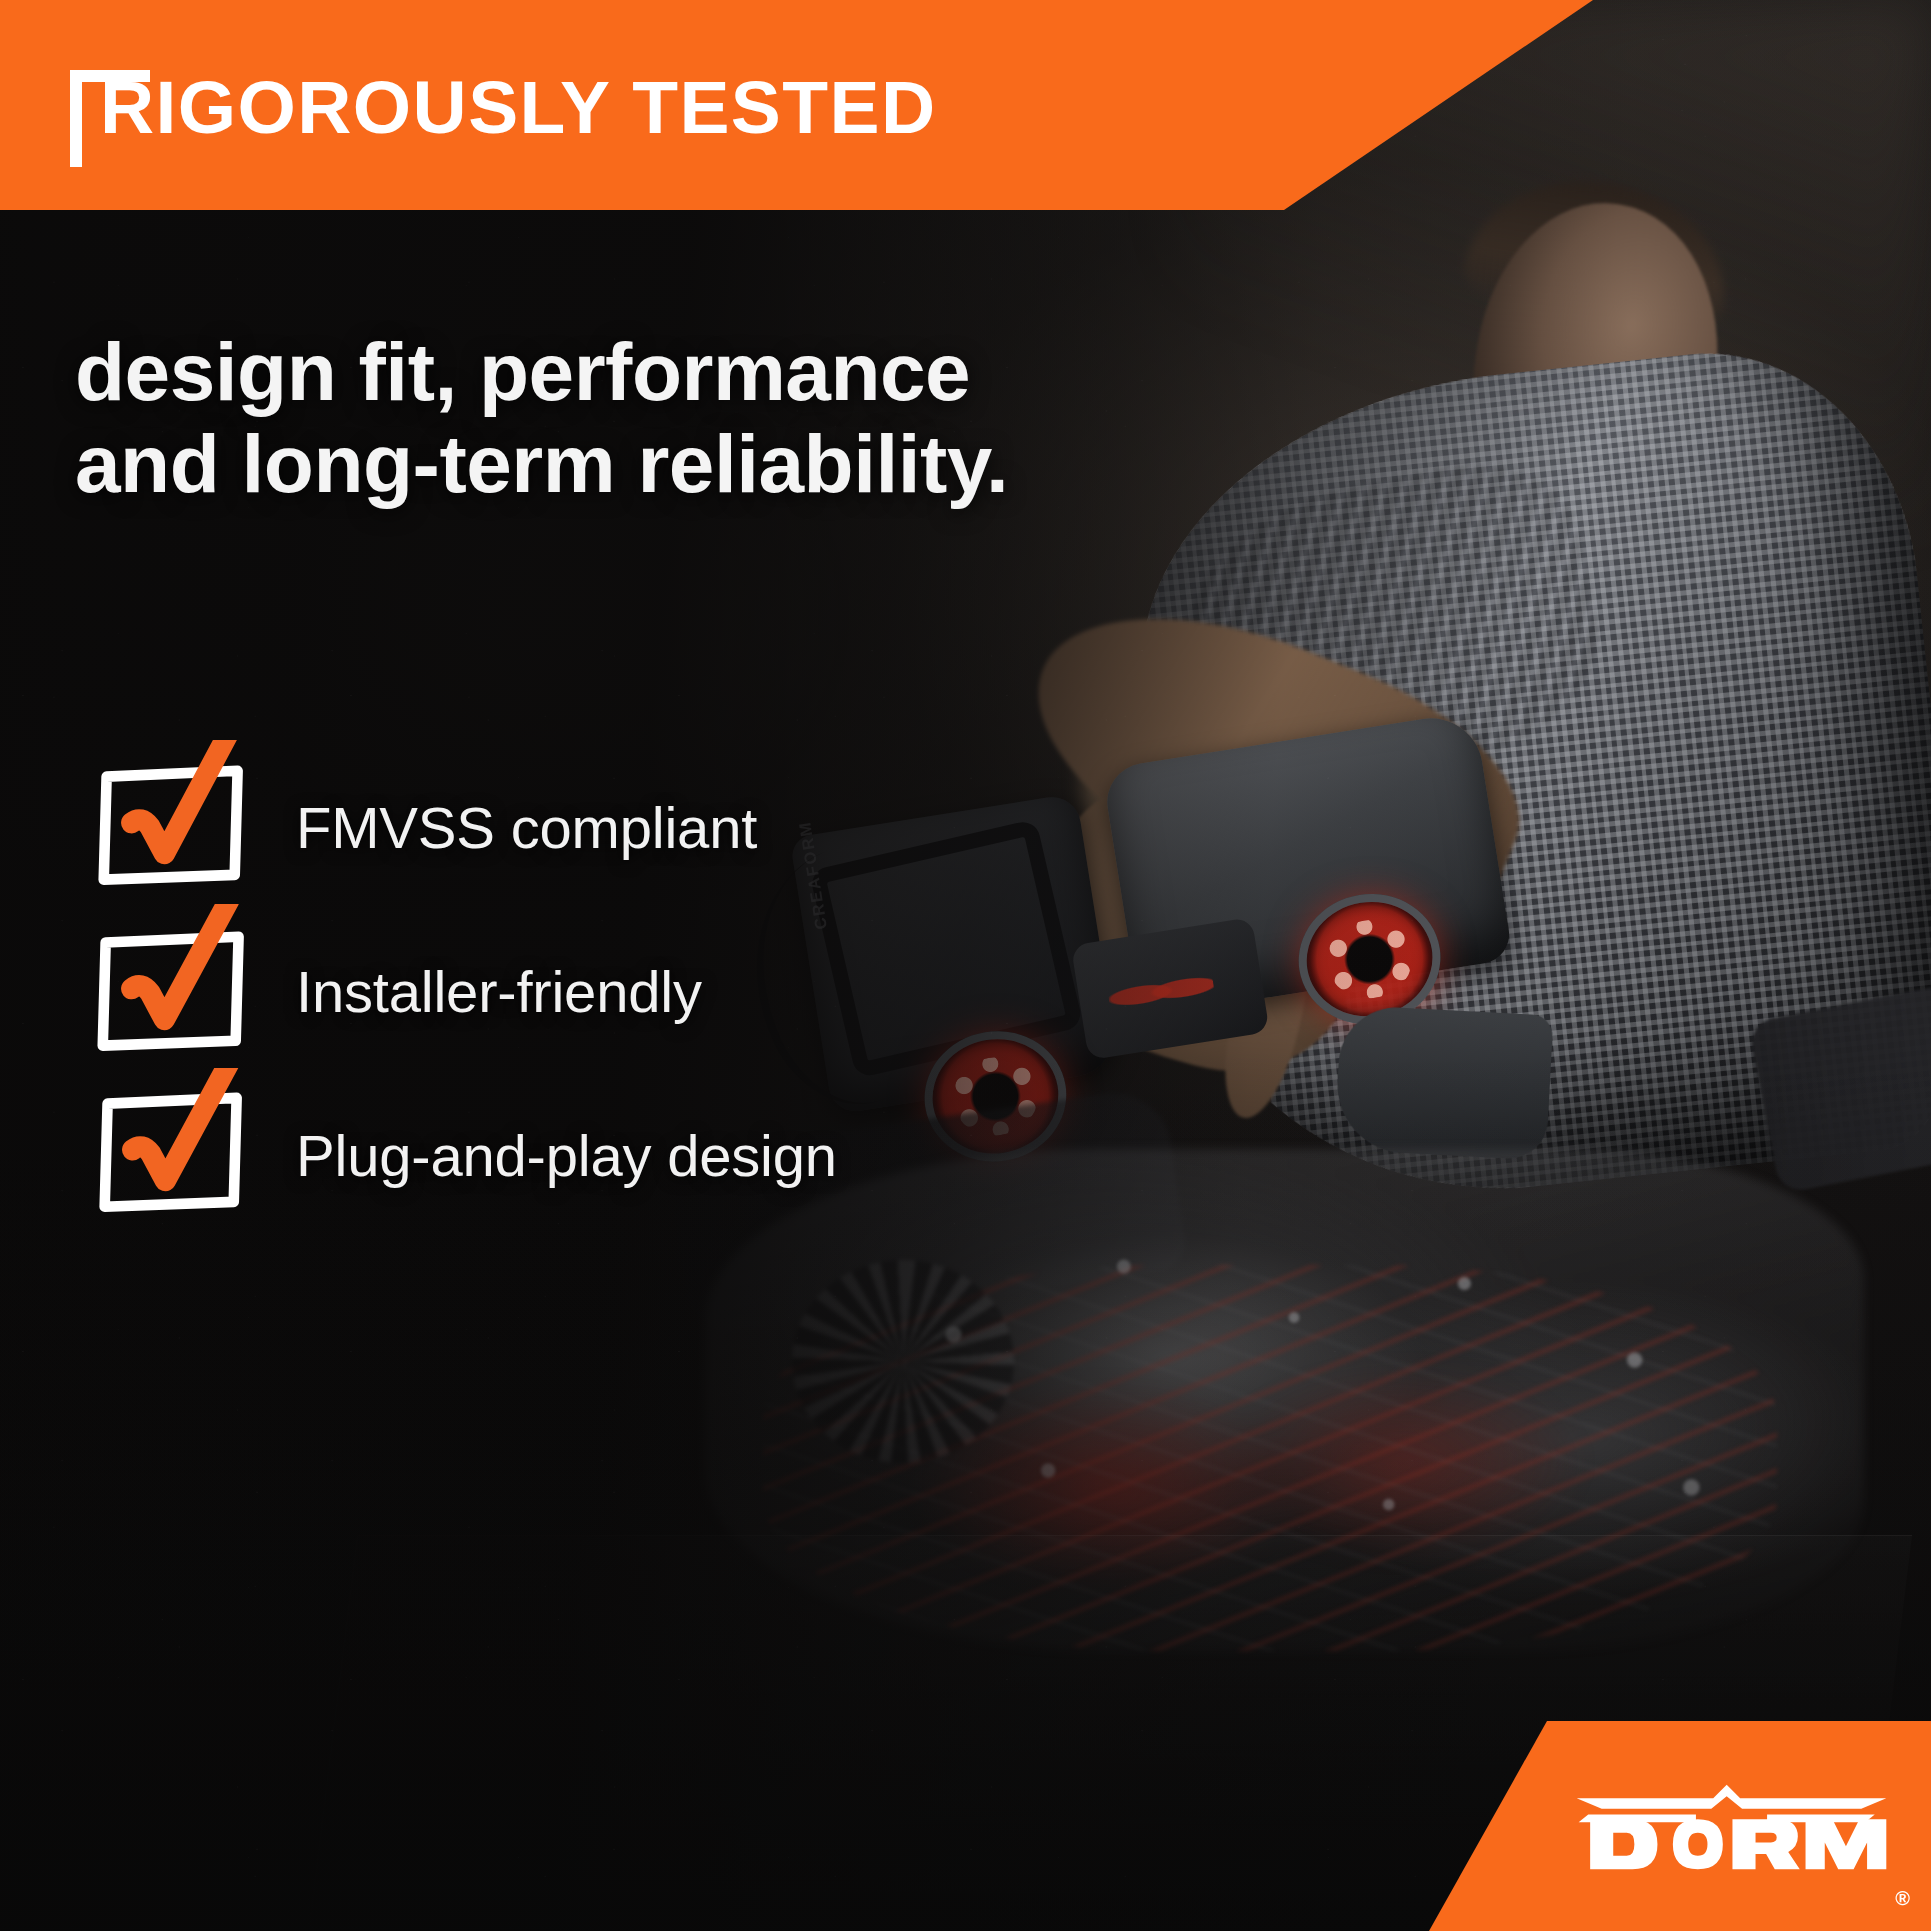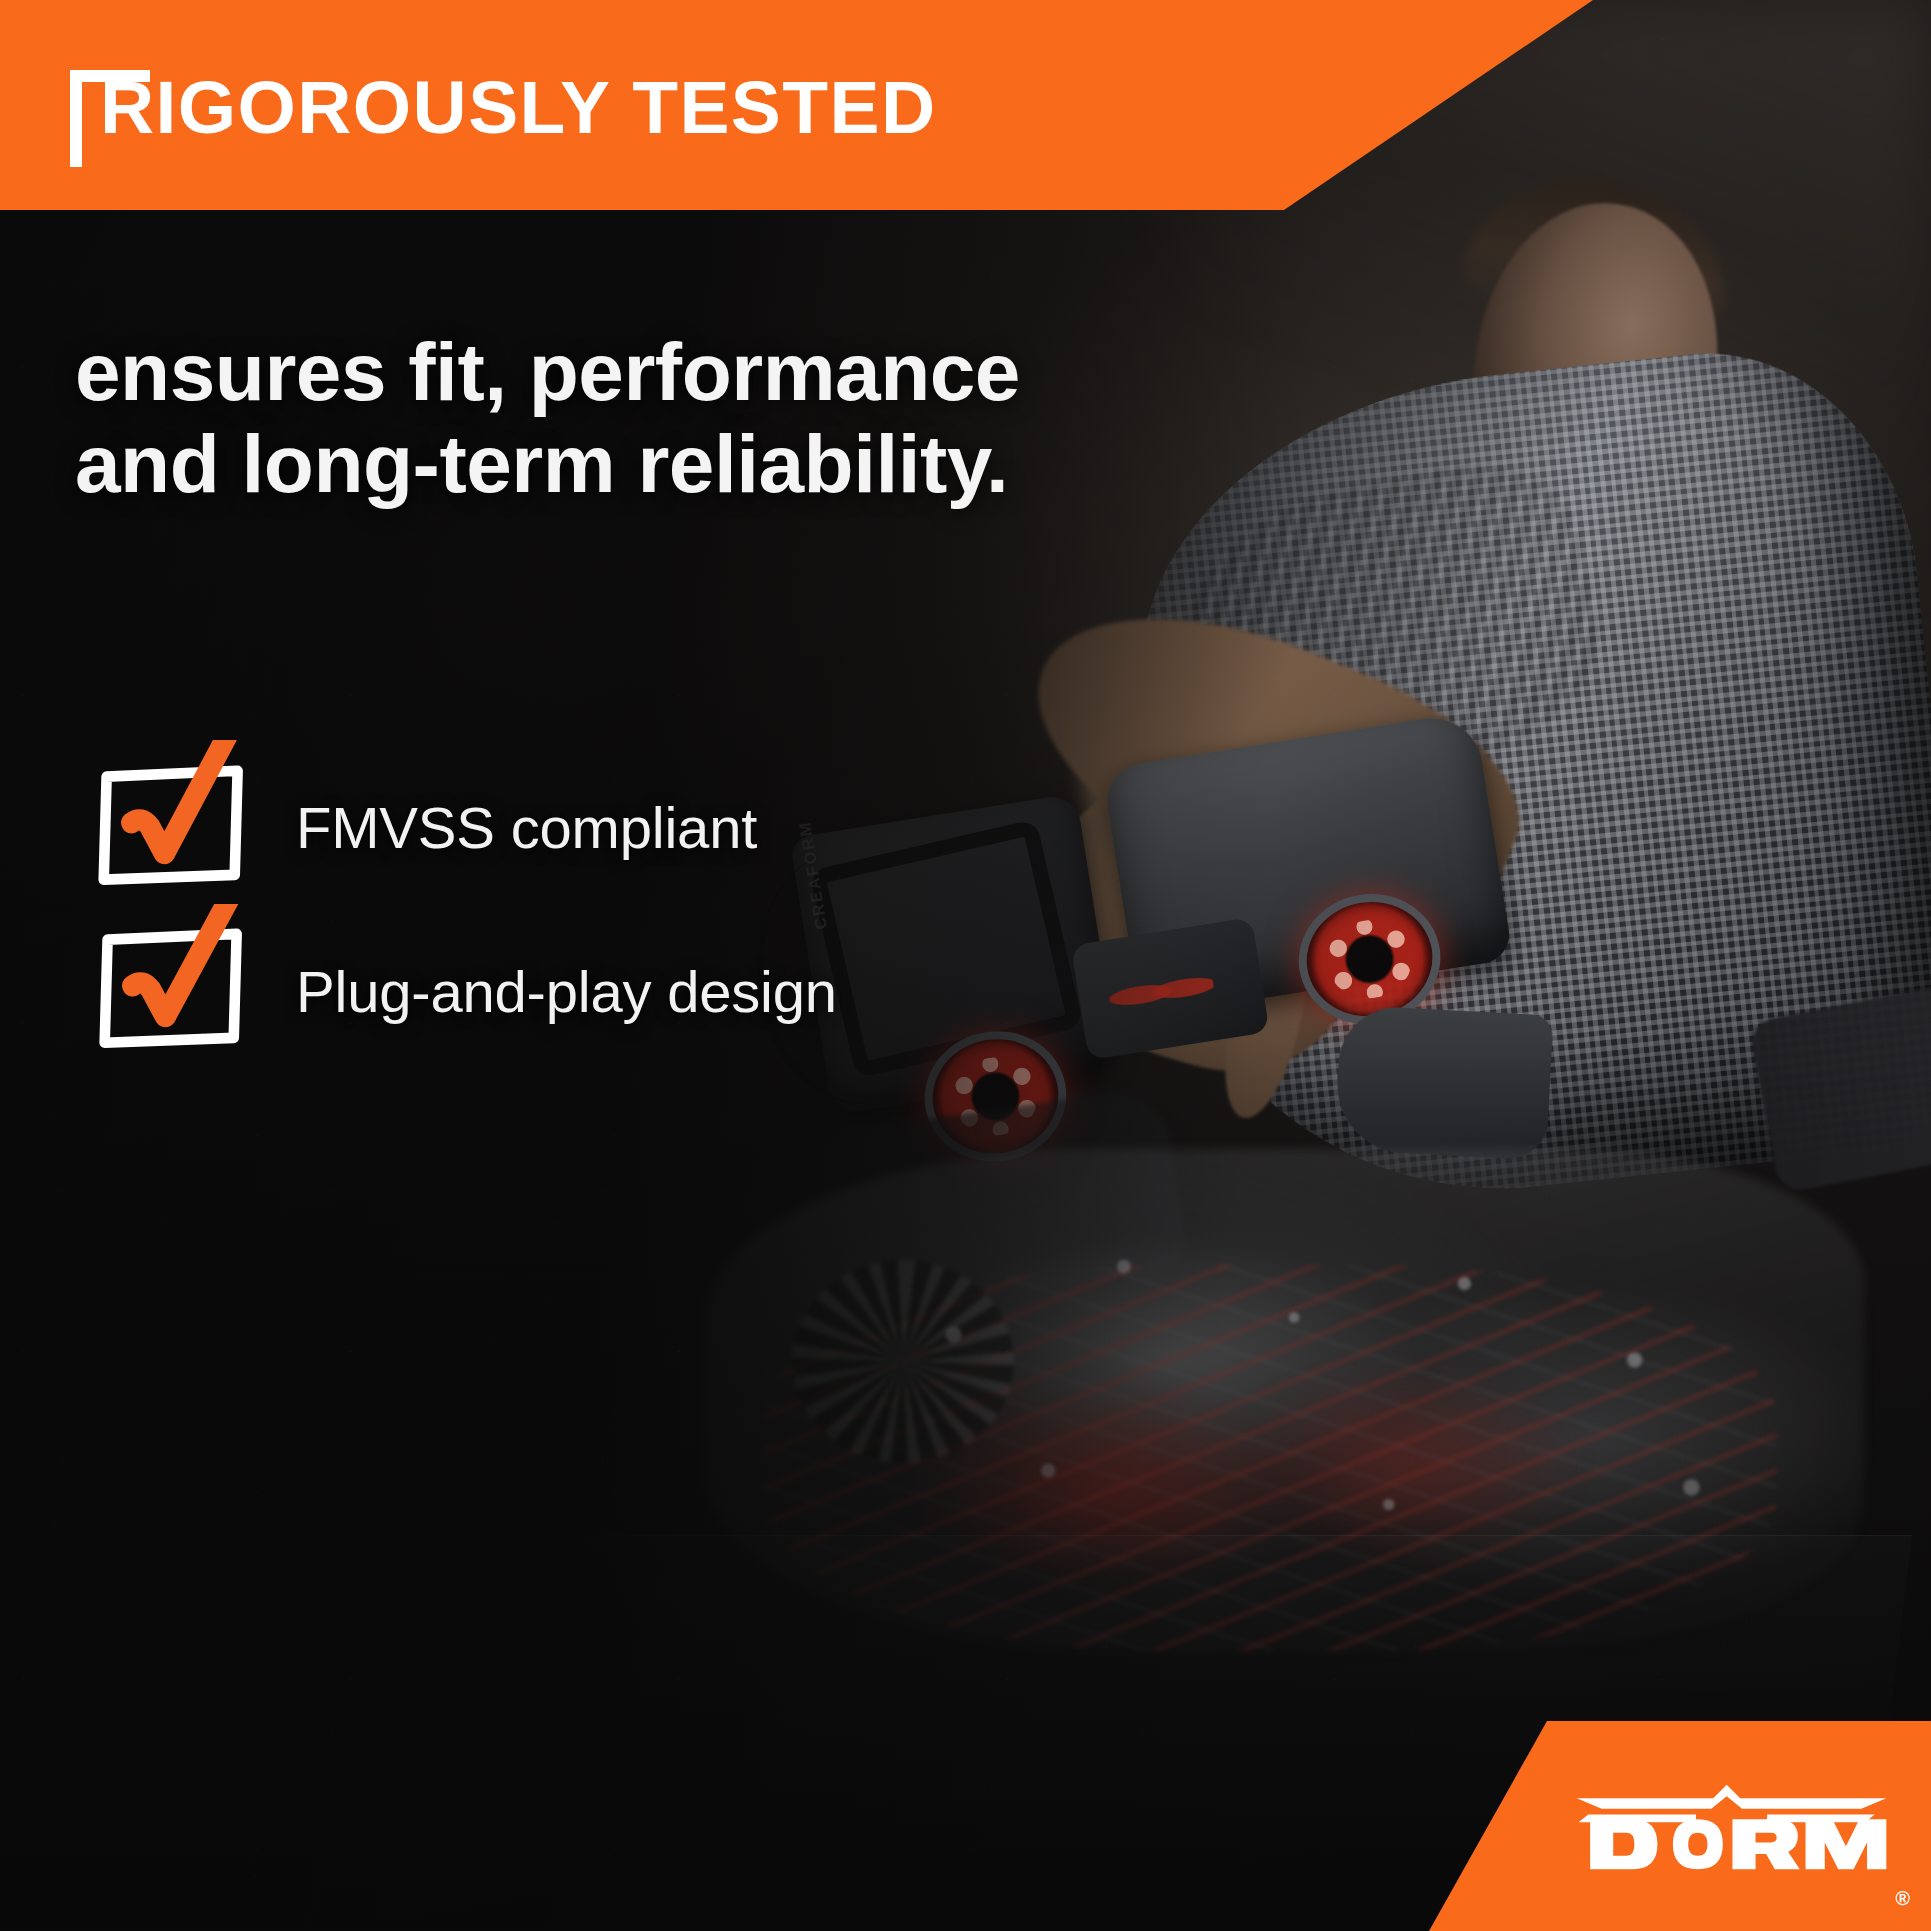--- a/index.html
+++ b/index.html
@@ -420,36 +420,45 @@
   <div class="glass-panel"></div>
   <div class="left-scrim"></div>
   <div class="bottom-scrim"></div>
   <div class="grain"></div>
 
   <div class="header-banner"></div>
   <div class="corner-bracket"></div>
   <div class="header-title">RIGOROUSLY TESTED</div>
 
   <div class="headline">
-    <span>ensures fit, performance</span>
+    <span>design fit, performance</span>
     <span>and long-term reliability.</span>
   </div>
 
   <div class="checklist">
 
     <div class="check-row">
       <div class="check-mark-wrap">
         <svg viewBox="0 0 170 190" width="164" height="183" aria-hidden="true">
           <path d="M14 38 L150 32 L147 140 L11 145 Z" fill="none" stroke="#ffffff" stroke-width="11" stroke-linejoin="round" stroke-linecap="round"></path>
           <path d="M40 86 Q50 78 59 90 L74 118 L140 -6" fill="none" stroke="#F26522" stroke-width="22" stroke-linecap="round" stroke-linejoin="round"></path>
         </svg>
       </div>
       <div class="check-label">FMVSS compliant</div>
     </div>
 
+    <div class="check-row">
+      <div class="check-mark-wrap">
+        <svg viewBox="0 0 170 190" width="164" height="183" aria-hidden="true">
+          <path d="M13 40 L151 34 L148 142 L10 147 Z" fill="none" stroke="#ffffff" stroke-width="11" stroke-linejoin="round" stroke-linecap="round"></path>
+          <path d="M40 88 Q50 80 59 92 L74 120 L141 -4" fill="none" stroke="#F26522" stroke-width="22" stroke-linecap="round" stroke-linejoin="round"></path>
+        </svg>
+      </div>
+      <div class="check-label">Installer-friendly</div>
+    </div>
 
     <div class="check-row">
       <div class="check-mark-wrap">
         <svg viewBox="0 0 170 190" width="164" height="183" aria-hidden="true">
           <path d="M15 37 L149 31 L146 139 L12 144 Z" fill="none" stroke="#ffffff" stroke-width="11" stroke-linejoin="round" stroke-linecap="round"></path>
           <path d="M41 85 Q51 77 60 89 L75 117 L142 -7" fill="none" stroke="#F26522" stroke-width="22" stroke-linecap="round" stroke-linejoin="round"></path>
         </svg>
       </div>
       <div class="check-label">Plug-and-play design</div>
     </div>

